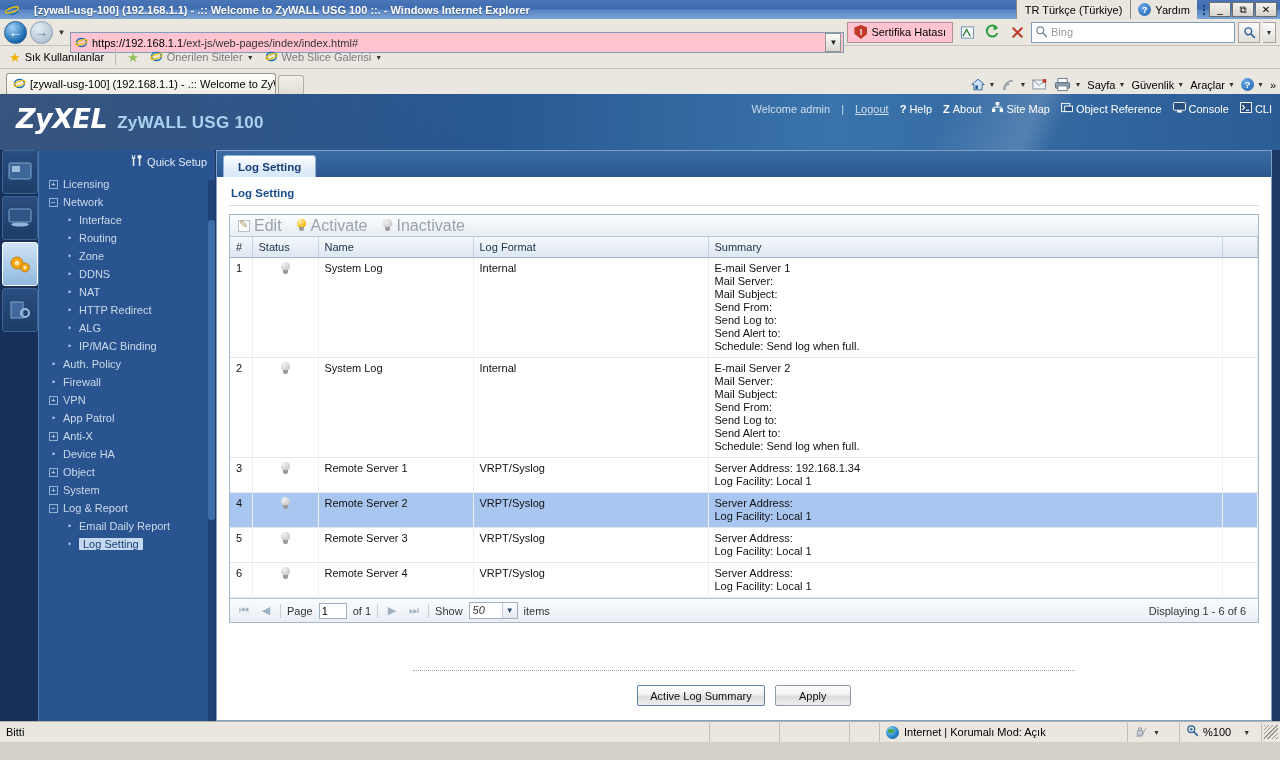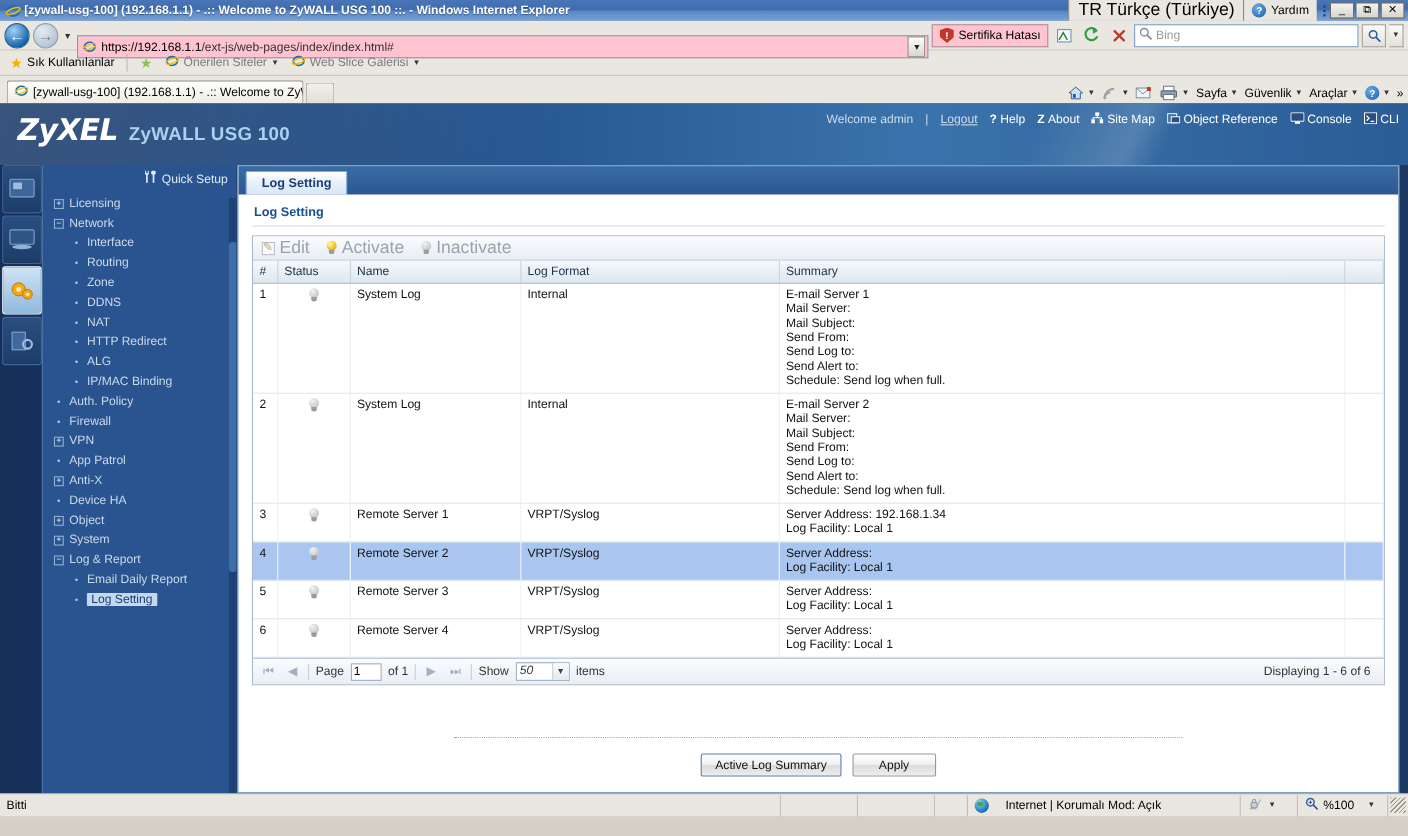--- a/index.html
+++ b/index.html
@@ -19,30 +19,30 @@
     display: flex; align-items: center;
     padding-left: 4px;
     position: relative;
   }
   .titlebar-icon {
     width: 15px; height: 15px; margin-right: 3px;
     display: flex; align-items: center; justify-content: center;
   }
   .title-text {
     color: #ffffff; font-weight: bold; font-size: 11px;
-    white-space: nowrap; text-shadow: 0 1px 1px rgba(0,0,0,.4);
+    white-space: nowrap; text-shadow: 0 1px 1px rgba(0,0,0,.4); margin-left: 12px;
   }
   .tb-right {
     position: absolute; right: 0; top: 0; height: 19px;
     display: flex; align-items: stretch;
   }
   .tb-lang {
     background: #e8e6df; border-left: 1px solid #8a8a8a;
     display: flex; align-items: center; padding: 0 8px;
-    font-size: 16px; color: #000;
+    font-size: 11px; color: #000;
   }
   .tb-help {
     background: #e8e6df; border-left: 1px solid #8a8a8a;
     display: flex; align-items: center; padding: 0 7px; gap: 4px;
     font-size: 11px; color: #000;
   }
   .qmark {
     width: 13px; height: 13px; border-radius: 50%;
     background: radial-gradient(circle at 35% 30%, #6aa9e8, #1a5fa8);
     color: #fff; font-size: 9px; font-weight: bold;
@@ -897,21 +897,21 @@
       </div>
     </div>
   </div>
 </div>
 
 <div class="statusbar">
   <div class="sb-cell sb-grow">Bitti</div>
   <div class="sb-cell" style="width:70px"></div>
   <div class="sb-cell" style="width:70px"></div>
   <div class="sb-cell" style="width:30px"></div>
-  <div class="sb-cell" style="gap:15px;width:248px">
+  <div class="sb-cell" style="gap:5px;width:248px">
     <span class="globe"></span>
     <span>Internet | Korumalı Mod: Açık</span>
   </div>
   <div class="sb-cell" style="gap:5px;width:52px">
     <span>
       <svg width="14" height="13" viewBox="0 0 15 14">
           <path d="M2 12 L8 12 L13 3" stroke="#aab2ba" fill="none" stroke-width="1.2"></path>
           <rect x="3.5" y="6" width="6" height="5" rx="1" fill="#c9ced4" stroke="#8e959c"></rect>
           <path d="M5 6 V4.6 a1.6 1.6 0 0 1 3.2 0 V6" fill="none" stroke="#8e959c" stroke-width="1.1"></path>
         </svg>

